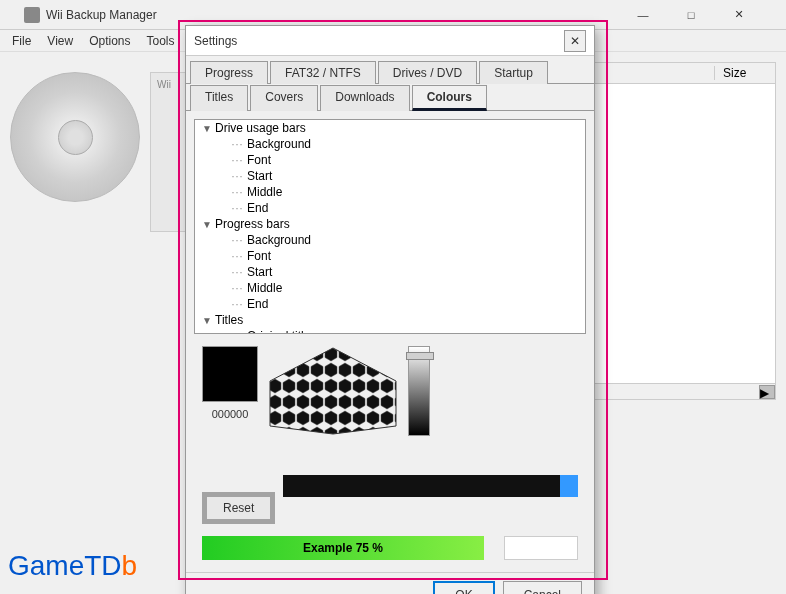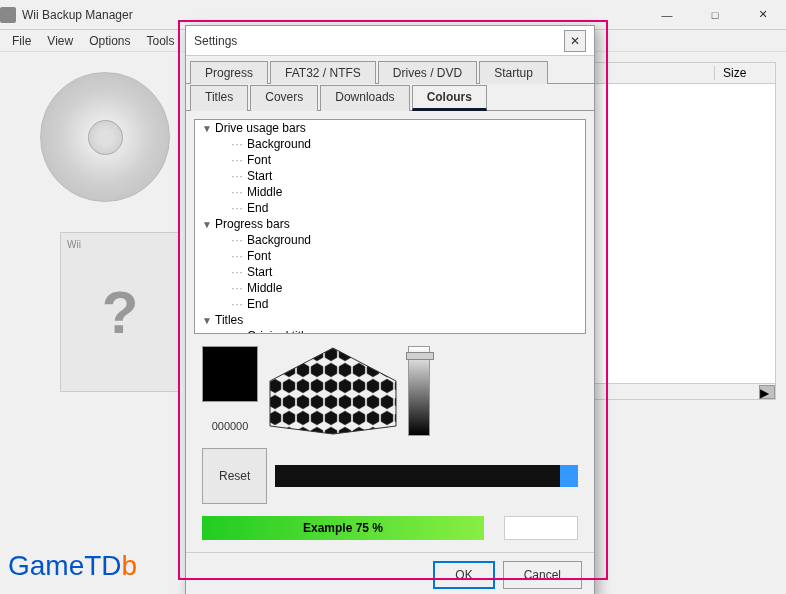--- a/index.html
+++ b/index.html
@@ -20,21 +20,21 @@
       background: #f0f0f0;
       position: relative;
     }
 
     
     .title-bar {
       height: 30px;
       background: #f0f0f0;
       display: flex;
       align-items: center;
-      padding: 0 0;
+      padding: 0 24px;
       border-bottom: 1px solid #ccc;
     }
     .title-bar-icon {
       width: 16px;
       height: 16px;
       margin-right: 6px;
       background: #888;
       border-radius: 2px;
     }
     .title-bar-text {
@@ -81,22 +81,22 @@
       height: calc(594px - 52px);
       position: relative;
     }
 
     
     .left-panel {
       width: 190px;
       background: #f0f0f0;
       padding: 10px;
       display: flex;
-      flex-direction: column;
-      align-items: flex-end;
+      flex-direction: row;
+      align-items: flex-start;
       gap: 10px;
       position: relative;
     }
 
     
     .disc-area {
       width: 150px;
       height: 150px;
       position: relative;
       display: flex;
@@ -320,26 +320,27 @@
 
     
     .bottom-controls {
       display: flex;
       align-items: center;
       gap: 8px;
       padding: 0 8px;
     }
 
     .reset-btn {
-      padding: 20px 16px;
+      padding: 4px 16px;
       font-size: 12px;
       background: #e8e8e8;
-      border: 1px solid #a3a3a3;
-      cursor: pointer;
-      color: #333;
+      border: 5px solid #a3a3a3;
+      cursor: pointer;
+      color: #333;
+      margin-top: 44px;
     }
 
     .color-bar-preview {
       flex: 1;
       height: 22px;
       display: flex;
     }
     .color-bar-main {
       flex: 1;
       background: #111;
@@ -554,21 +555,21 @@
           <span>Titles</span>
         </div>
         <div class="tree-item tree-indent-2">
           <span class="tree-dash">···</span>
           <span>Original title</span>
         </div>
       </div>
 
       <div class="color-preview-area">
 
-        <div style="display:flex; flex-direction:column; align-items:center; gap:16px;">
+        <div style="display:flex; flex-direction:column; align-items:center; gap:4px;">
           <div class="color-swatch"></div>
           <span class="color-hex-value">000000</span>
         </div>
 
         <div style="position:relative; width:130px; height:90px; flex-shrink:0;">
           <svg width="130" height="90" viewBox="0 0 130 90">
 
             <defs>
               <pattern id="hex" x="0" y="0" width="14" height="16" patternUnits="userSpaceOnUse">
                 <polygon points="7,1 13,4.5 13,11.5 7,15 1,11.5 1,4.5" fill="#111" stroke="#444" stroke-width="0.5"></polygon>

